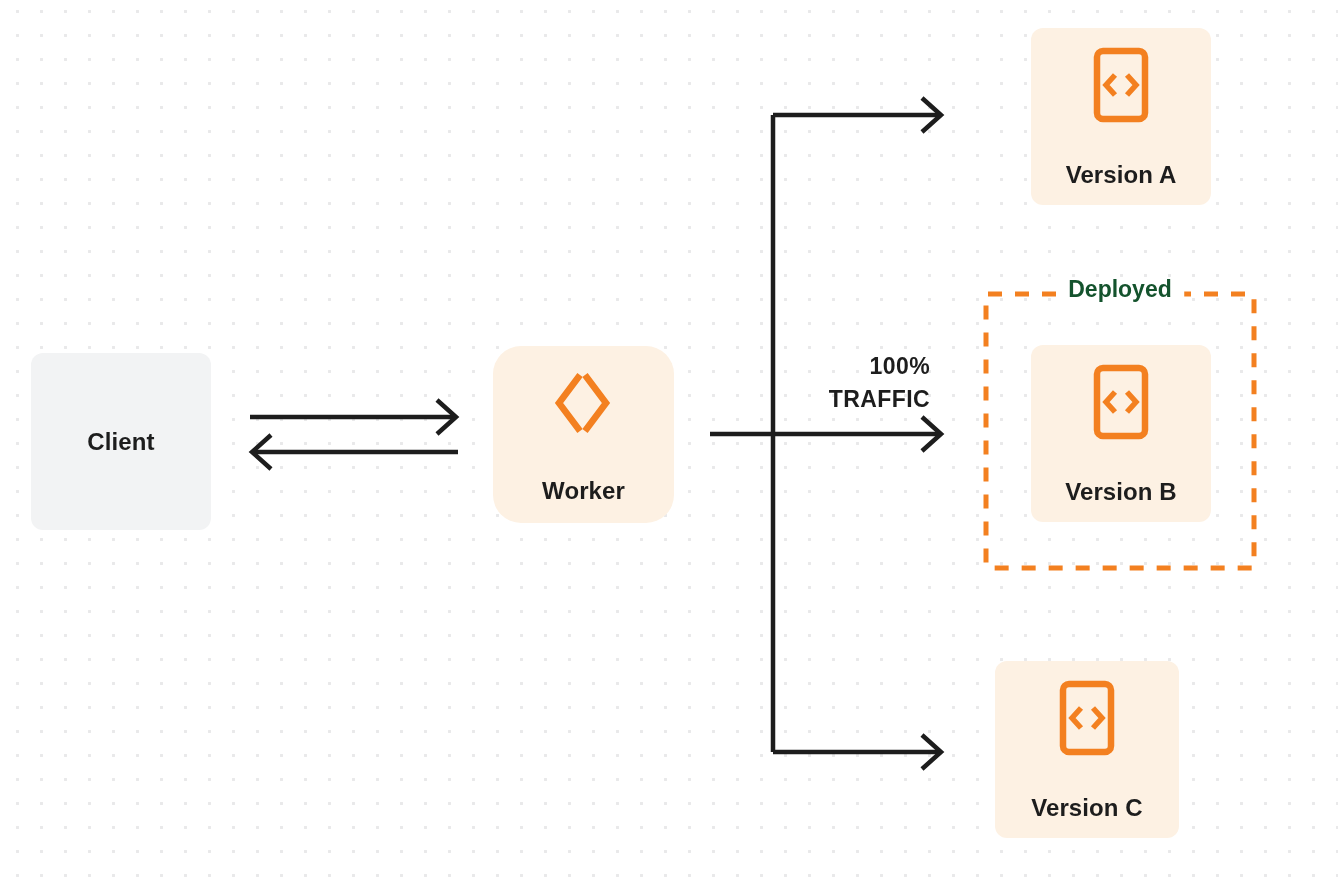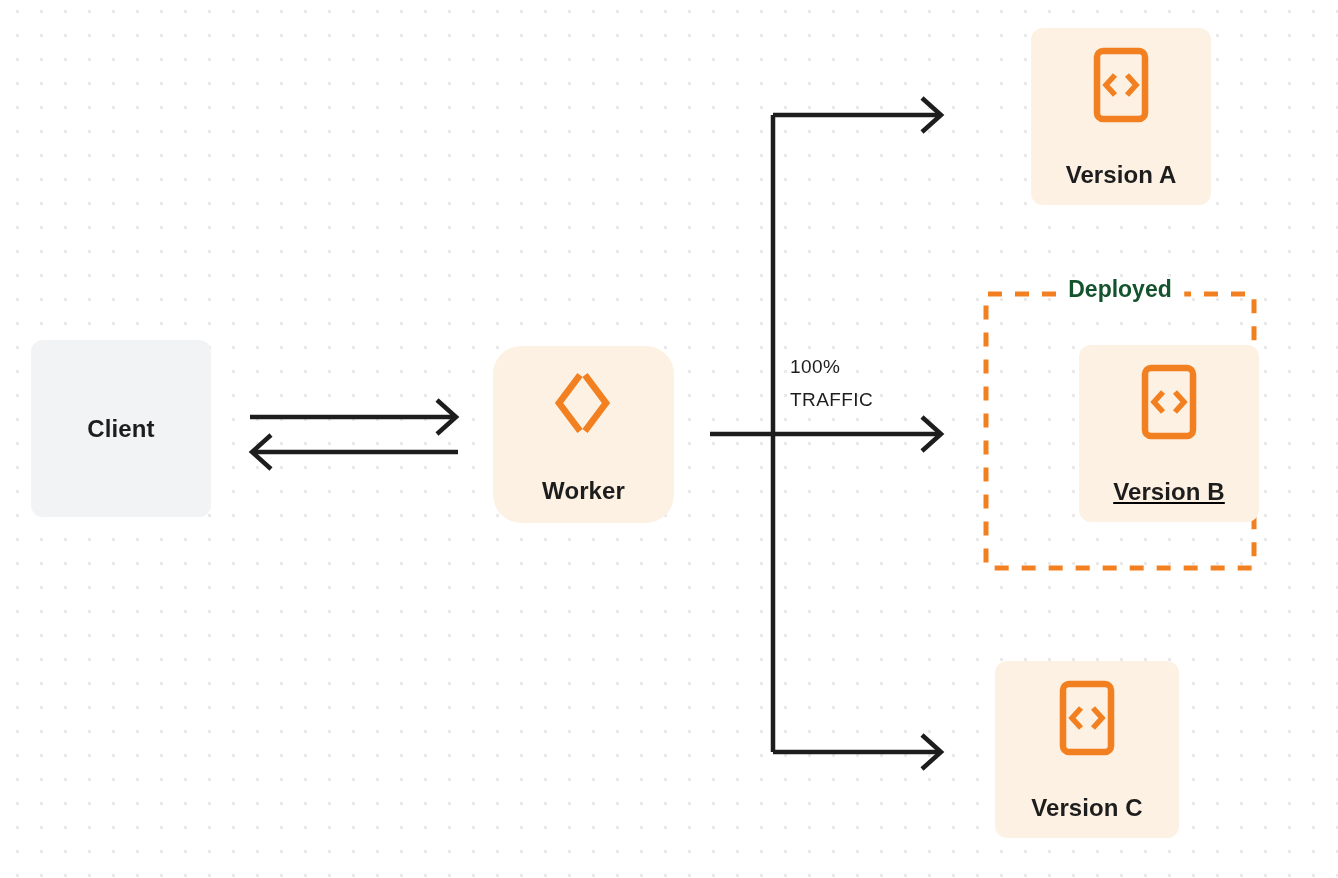--- a/index.html
+++ b/index.html
@@ -113,24 +113,24 @@
     stroke: #f38020;
     stroke-width: 5;
     stroke-dasharray: 14 13;
     stroke-linecap: butt;
   }
 
   
   .traffic-label {
     position: absolute;
     z-index: 2;
-    text-align: left;
+    text-align: right;
     color: #1d1d1d;
-    font-size: 19px;
-    font-weight: normal;
+    font-size: 23px;
+    font-weight: bold;
     line-height: 33px;
     letter-spacing: 0.4px;
     white-space: nowrap;
   }
 </style>
 </head>
 <body>
 
 <div id="canvas">
 
@@ -168,21 +168,21 @@
     <g>
       <rect class="dash-rect" x="986" y="294" width="268" height="274" rx="2"></rect>
     </g>
   </svg>
 
   <div class="traffic-label" style="left:790px; top:350px; width:140px;">
     <div>100%</div>
     <div>TRAFFIC</div>
   </div>
 
-  <div class="node node-client" style="left:31px; top:340px; width:180px; height:177px;">
+  <div class="node node-client" style="left:31px; top:353px; width:180px; height:177px;">
     <div class="node-label">Client</div>
   </div>
 
   <div class="node node-worker" style="left:493px; top:346px; width:181px; height:177px;border-radius:28px;">
     <div class="node-icon">
       <svg width="74" height="74" viewBox="0 0 74 74" xmlns="http://www.w3.org/2000/svg">
         <g fill="none" stroke="#f38020" stroke-width="6.6" stroke-linejoin="miter" stroke-linecap="butt">
           <path d="M 33 9 L 12 37 L 33 65"></path>
           <path d="M 38 9 L 59 37 L 38 65"></path>
         </g>
@@ -199,21 +199,21 @@
         <path d="M 36 29 L 45 39 L 36 49" fill="none" stroke="#f38020" stroke-width="5.5" stroke-linecap="butt" stroke-linejoin="miter"></path>
       </svg>
     </div>
     <div class="node-label">Version A</div>
   </div>
 
   <div class="deployed-group" style="left:986px; top:294px; width:268px; height:274px;">
     <div class="deployed-label">Deployed</div>
   </div>
 
-  <div class="node node-version" style="left:1079px; top:345px; width:180px; height:177px; z-index:2;text-decoration:underline;">
+  <div class="node node-version" style="left:1031px; top:345px; width:180px; height:177px; z-index:2;">
     <div class="node-icon">
       <svg width="60" height="78" viewBox="0 0 60 78" xmlns="http://www.w3.org/2000/svg">
         <rect x="6" y="5" width="48" height="68" rx="6" ry="6" fill="none" stroke="#f38020" stroke-width="6.5"></rect>
         <path d="M 24 29 L 15 39 L 24 49" fill="none" stroke="#f38020" stroke-width="5.5" stroke-linecap="butt" stroke-linejoin="miter"></path>
         <path d="M 36 29 L 45 39 L 36 49" fill="none" stroke="#f38020" stroke-width="5.5" stroke-linecap="butt" stroke-linejoin="miter"></path>
       </svg>
     </div>
     <div class="node-label">Version B</div>
   </div>
 

